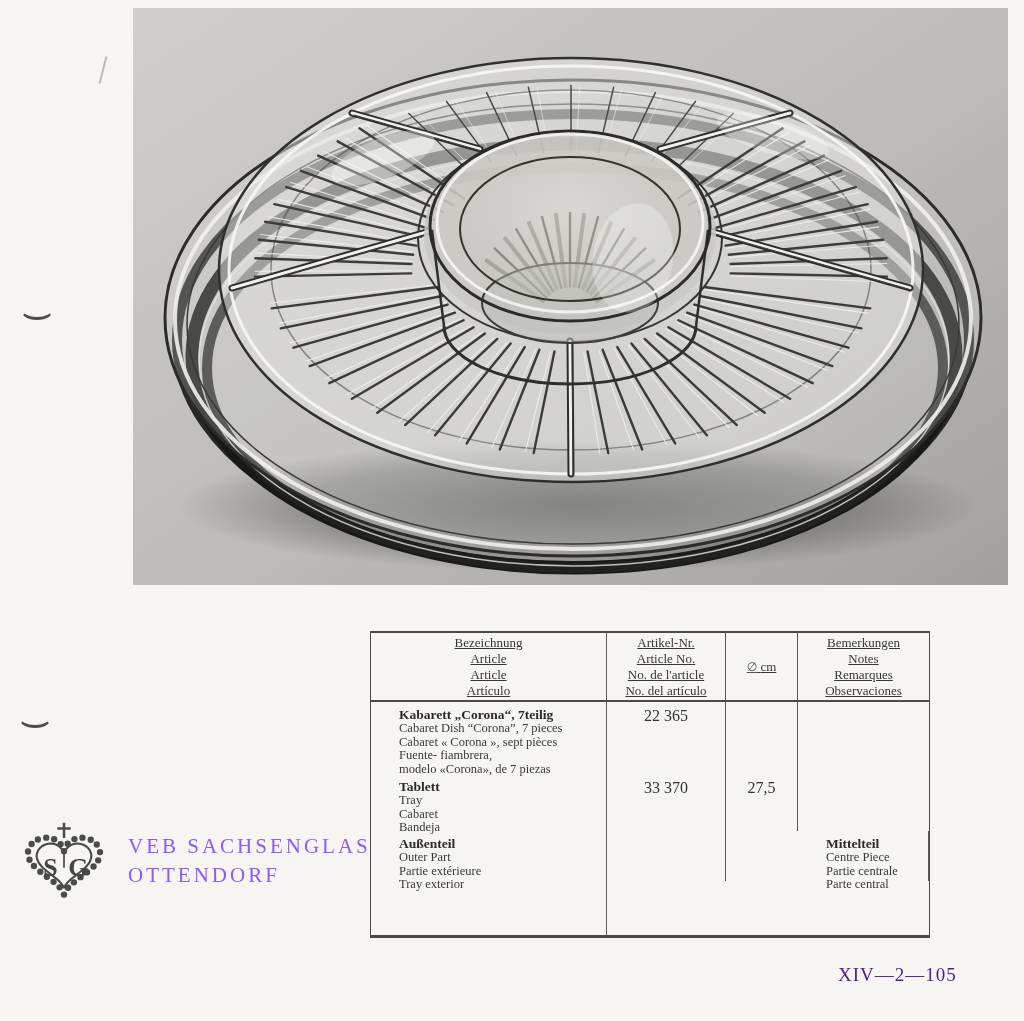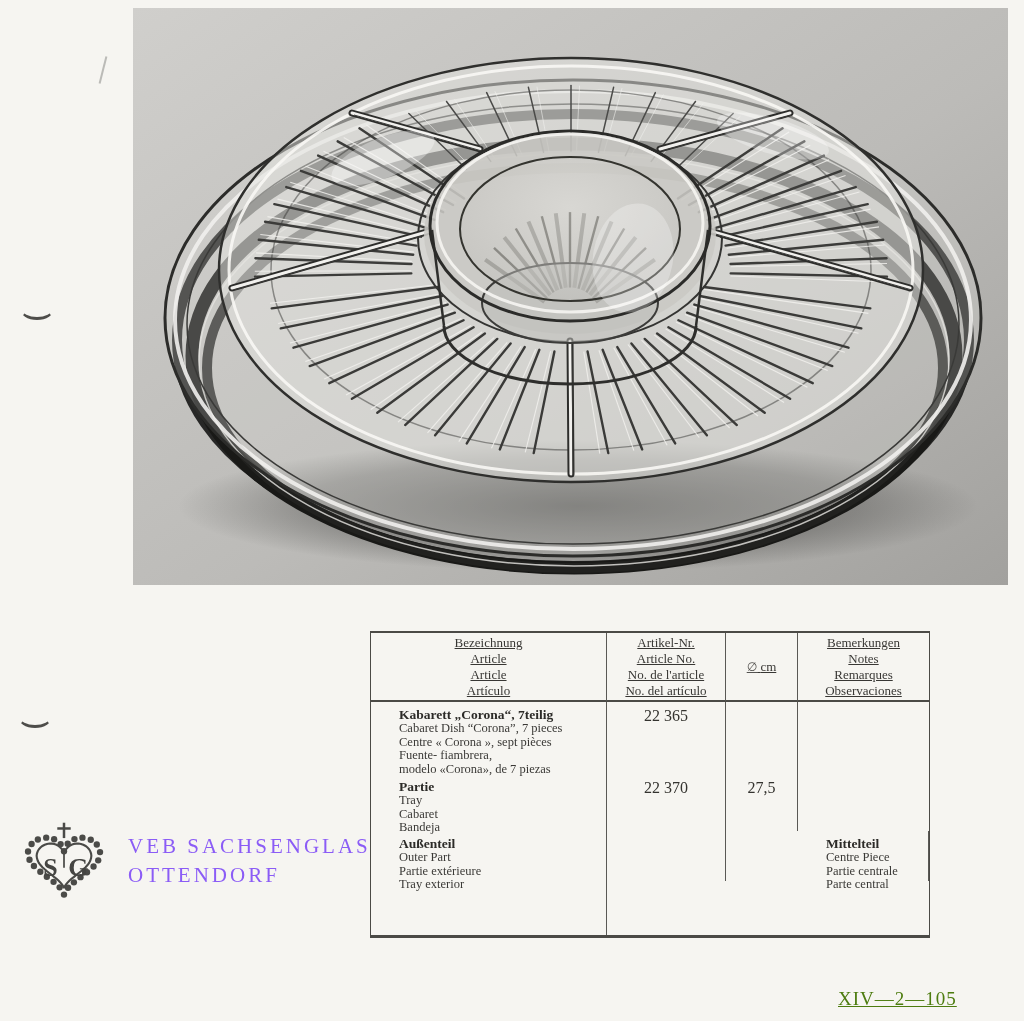--- a/index.html
+++ b/index.html
@@ -30,21 +30,21 @@
   .hc{border-bottom:2px solid #4b4a46;display:flex;flex-direction:column;
       justify-content:center;align-items:center;text-align:center;
       font-size:13px;line-height:16px;color:#383734;padding:2px 2px;text-decoration:underline;}
   .c1,.c2,.c3{border-right:1px solid #5a5955;}
   .dc{padding-top:5px;font-size:12.5px;line-height:13.5px;color:#3a3936;}
   .dc.c1{padding-left:28px;padding-right:10px;}
   .dc .b{font-weight:bold;font-size:13.5px;line-height:15px;color:#2c2b28;}
   .dc.num{font-size:16px;text-align:center;padding-top:7px;color:#34332f;}
   .diaSym{font-family:"DejaVu Sans", sans-serif;font-size:12px;opacity:.85;}
   
-  .pageno{position:absolute;left:838px;top:988px;font-size:19px;letter-spacing:1px;color:#4d7c0f;text-decoration:underline;}
+  .pageno{position:absolute;left:838px;top:964px;font-size:19px;letter-spacing:1px;color:#4c1d95;}
 </style>
 </head>
 <body>
 
 <div class="page">
 
   <div class="speck"></div>
 
   <div class="photo">
     <svg id="dish" viewBox="0 0 875 577" preserveAspectRatio="none">
@@ -318,35 +318,35 @@
     <div class="hc c4">
       <div>Bemerkungen</div>
       <div>Notes</div>
       <div>Remarques</div>
       <div>Observaciones</div>
     </div>
 
     <div class="dc c1">
       <div class="b">Kabarett „Corona“, 7teilig</div>
       <div>Cabaret Dish “Corona”, 7 pieces</div>
-      <div>Centre « Corona », sept pièces</div>
+      <div>Cabaret « Corona », sept pièces</div>
       <div>Fuente- fiambrera,</div>
       <div>modelo «Corona», de 7 piezas</div>
     </div>
     <div class="dc c2 num">22 365</div>
     <div class="dc c3 num"></div>
     <div class="dc c4"></div>
 
     <div class="dc c1">
-      <div class="b">Partie</div>
+      <div class="b">Tablett</div>
       <div>Tray</div>
       <div>Cabaret</div>
       <div>Bandeja</div>
     </div>
-    <div class="dc c2 num">22 370</div>
+    <div class="dc c2 num">33 370</div>
     <div class="dc c3 num">27,5</div>
     <div class="dc c4"></div>
 
     <div class="dc c1">
       <div class="b">Außenteil</div>
       <div>Outer Part</div>
       <div>Partie extérieure</div>
       <div>Tray exterior</div>
     </div>
     <div class="dc c3 num"></div>

